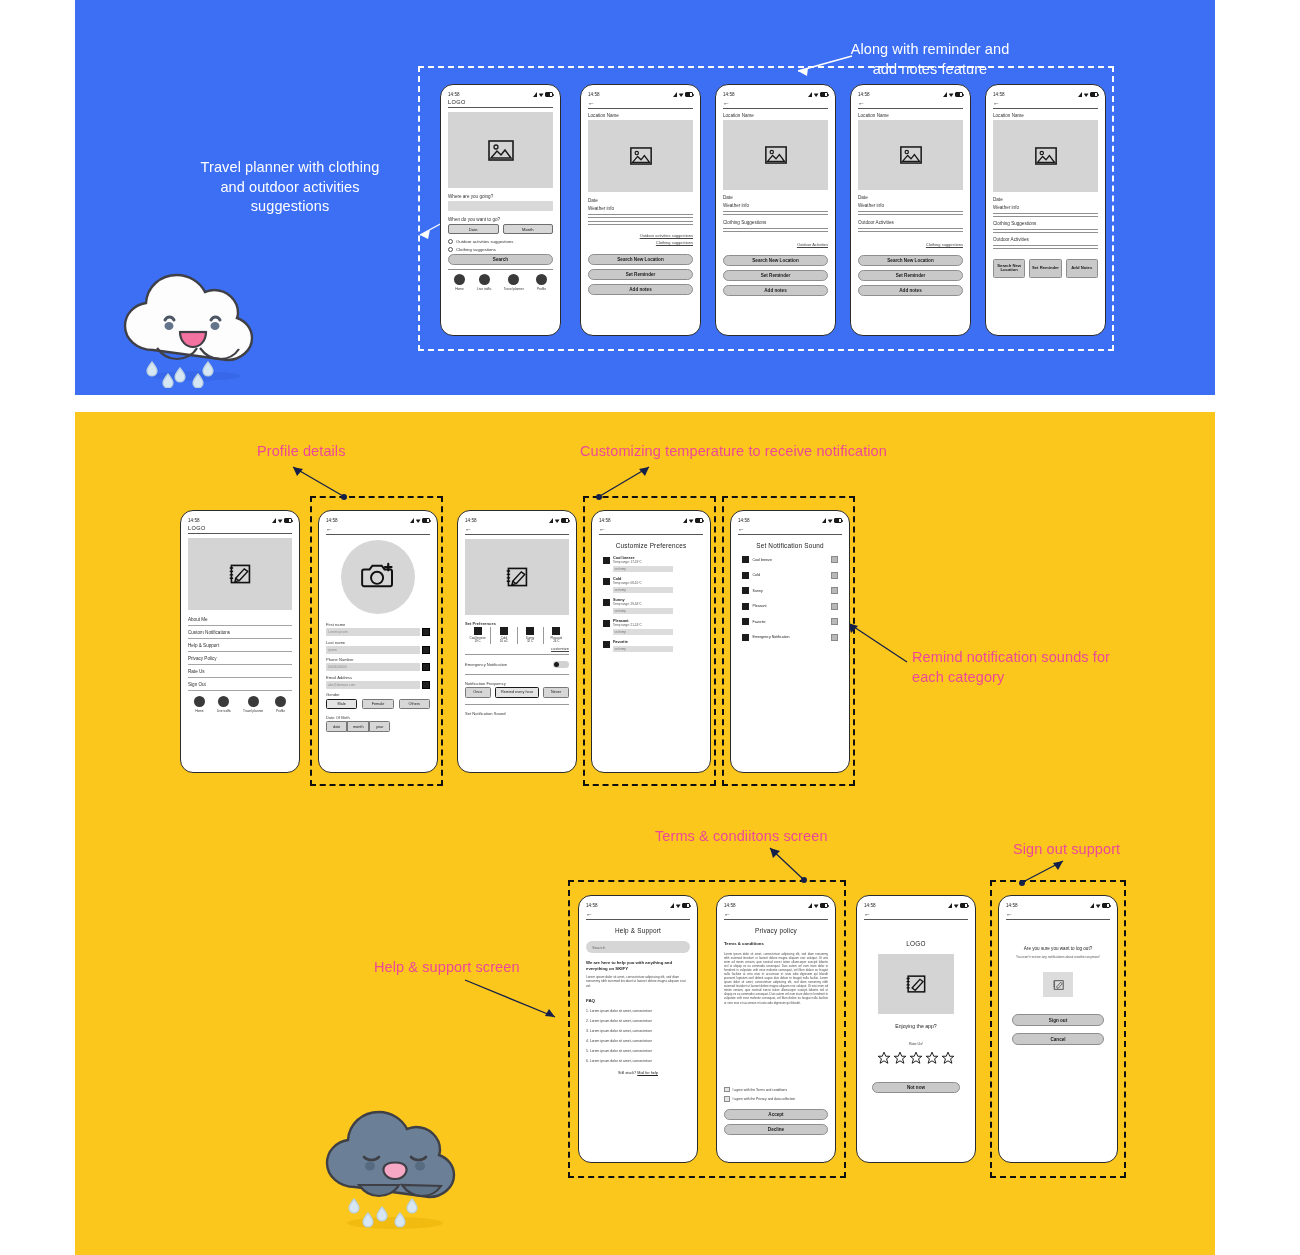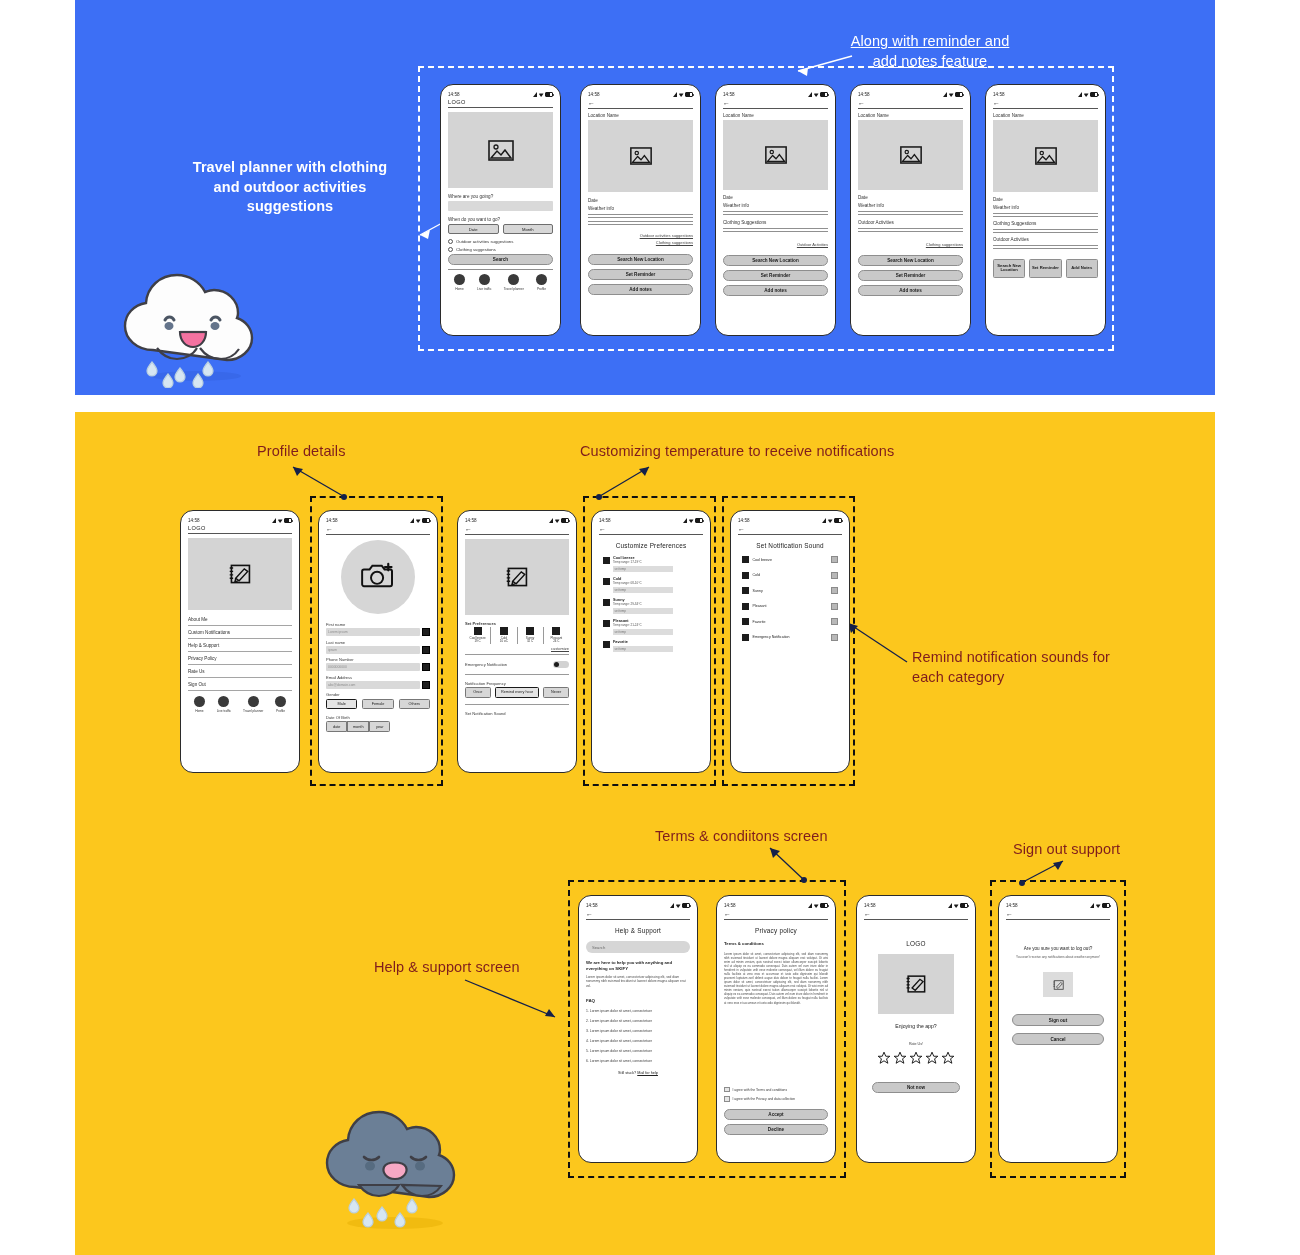--- a/index.html
+++ b/index.html
@@ -22,21 +22,21 @@
   }
 
   
   .anno {
     position: absolute;
     font-size: 14.5px;
     line-height: 1.35;
     letter-spacing: .1px;
   }
   .anno.on-blue { color: #ffffff; text-align: center; }
-  .anno.on-yellow { color: #7f1d1d; }
+  .anno.on-yellow { color: #ec4899; }
 
   svg.anno-svg { position: absolute; overflow: visible; pointer-events: none; }
 
   
   .dashbox { position: absolute; }
   .dashbox.blue-dash {
     border: 2.5px dashed #ffffff;
   }
   .dashbox.dark-dash {
     border: 2.5px dashed #101010;
@@ -190,30 +190,30 @@
   
   .cloud-wrap { position: absolute; }
 </style>
 </head>
 <body>
 
 <div class="band-blue"></div>
 
 <div class="dashbox blue-dash" style="left:418px; top:66px; width:696px; height:285px;"></div>
 
-<div class="anno on-blue" style="left:180px; top:158px; width:220px; white-space:pre-line;font-weight:bold;">Travel planner with clothing
+<div class="anno on-blue" style="left:180px; top:158px; width:220px; white-space:pre-line;">Travel planner with clothing
 and outdoor activities
 suggestions</div>
 <svg class="anno-svg" style="left:395px; top:185px; width:130px; height:70px;">
   <line x1="25" y1="50" x2="108" y2="5" stroke="#fff" stroke-width="1.4"></line>
   <polygon points="25,50 35,45 33,54" fill="#fff"></polygon>
   <circle cx="109" cy="4" r="3" fill="#fff"></circle>
 </svg>
 
-<div class="anno on-blue" style="left:820px; top:32px; width:220px; white-space:pre-line;text-decoration:underline;">Along with reminder and
+<div class="anno on-blue" style="left:820px; top:40px; width:220px; white-space:pre-line;">Along with reminder and
 add notes feature</div>
 <svg class="anno-svg" style="left:790px; top:55px; width:70px; height:20px;">
   <line x1="62" y1="1" x2="8" y2="16" stroke="#fff" stroke-width="1.4"></line>
   <polygon points="8,16 18,13 17,21" fill="#fff"></polygon>
 </svg>
 
 <div class="cloud-wrap" style="left:108px; top:258px; width:170px; height:130px;">
   <svg viewBox="0 0 170 130" width="170" height="130">
     <ellipse cx="88" cy="118" rx="45" ry="5" fill="#3463e0" opacity=".55"></ellipse>
     <g stroke="#3f3f46" stroke-width="2.4">
@@ -481,21 +481,21 @@
 <div class="dashbox dark-dash" style="left:568px; top:880px; width:278px; height:298px;"></div>
 <div class="dashbox dark-dash" style="left:990px; top:880px; width:136px; height:298px;"></div>
 
 <div class="anno on-yellow" style="left:257px; top:442px;">Profile details</div>
 <svg class="anno-svg" style="left:283px; top:462px; width:100px; height:40px;">
   <line x1="10" y1="5" x2="60" y2="34" stroke="#14204a" stroke-width="1.3"></line>
   <polygon points="10,5 20,7 14,14" fill="#14204a"></polygon>
   <circle cx="61" cy="35" r="3" fill="#14204a"></circle>
 </svg>
 
-<div class="anno on-yellow" style="left:580px; top:442px;">Customizing temperature to receive notifications</div>
+<div class="anno on-yellow" style="left:580px; top:442px;">Customizing temperature to receive notification</div>
 <svg class="anno-svg" style="left:595px; top:462px; width:90px; height:40px;">
   <line x1="5" y1="34" x2="54" y2="5" stroke="#14204a" stroke-width="1.3"></line>
   <polygon points="54,5 44,7 50,14" fill="#14204a"></polygon>
   <circle cx="4" cy="35" r="3" fill="#14204a"></circle>
 </svg>
 
 <div class="anno on-yellow" style="left:912px; top:648px; width:200px; white-space:pre-line;">Remind notification sounds for
 each category</div>
 <svg class="anno-svg" style="left:845px; top:620px; width:70px; height:50px;">
   <line x1="3" y1="3" x2="62" y2="42" stroke="#14204a" stroke-width="1.3"></line>

